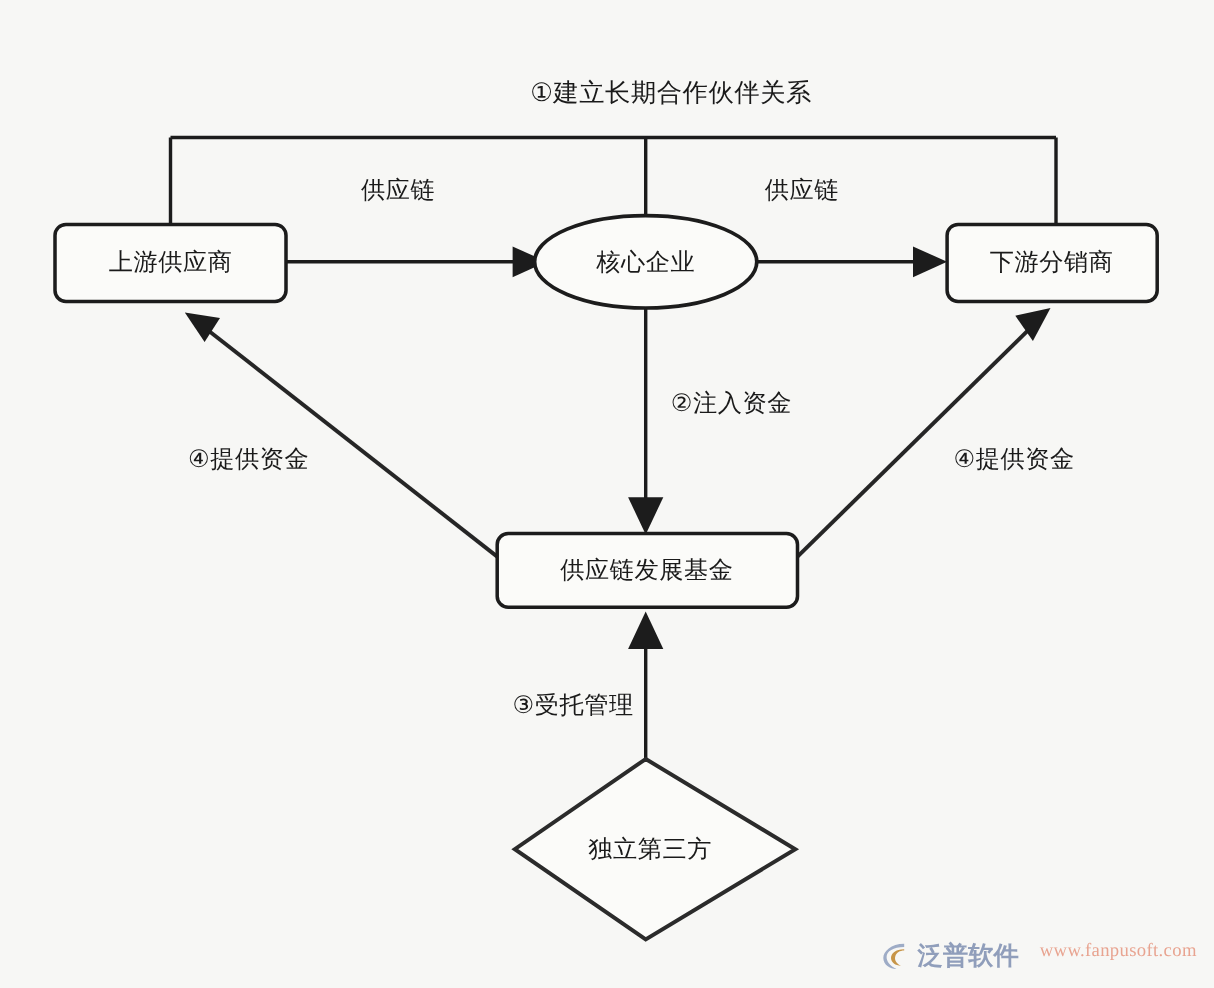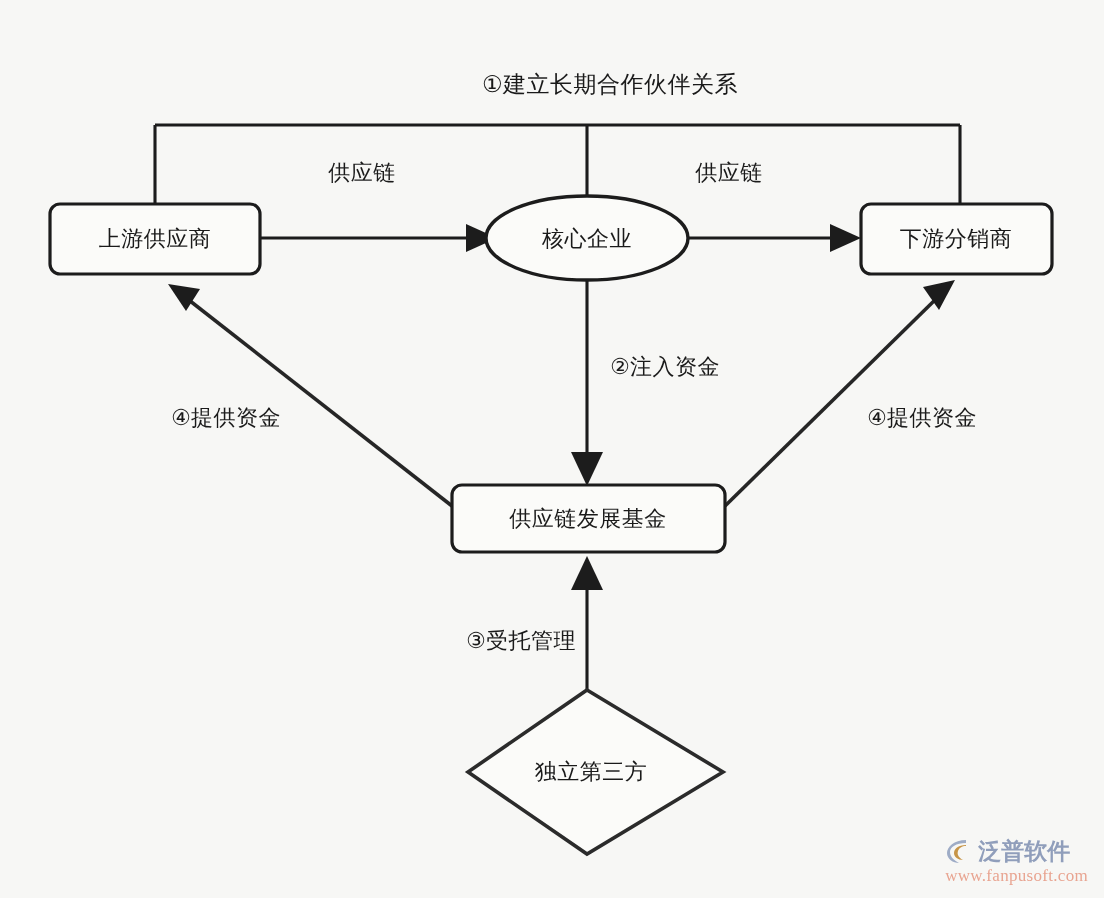--- a/index.html
+++ b/index.html
@@ -80,21 +80,21 @@
     text-anchor: middle;
     dominant-baseline: middle;
     letter-spacing: 0.5px;
   }
   
   #watermark {
     position: absolute;
     right: 16px;
     bottom: 14px;
     display: flex;
-    flex-direction: column;
+    flex-direction: row;
     align-items: flex-start;
     opacity: 0.95;
     user-select: none;
   }
   .wm-top {
     display: flex;
     align-items: center;
     gap: 4px;
   }
   .wm-mark {
@@ -110,21 +110,21 @@
     color: #8b9ab8;
     letter-spacing: 0px;
     line-height: 1;
   }
   .wm-url {
     font-family: "Liberation Serif", "DejaVu Serif", serif;
     font-size: 17px;
     color: #e8a08c;
     letter-spacing: 0.3px;
     margin-top: 1px;
-    margin-left: 1px;
+    margin-left: 19px;
     line-height: 1;
   }
 </style>
 </head>
 <body>
 
 <div id="diagram-root">
 
   <svg id="diagram-canvas" viewBox="0 0 1104 898">
 

